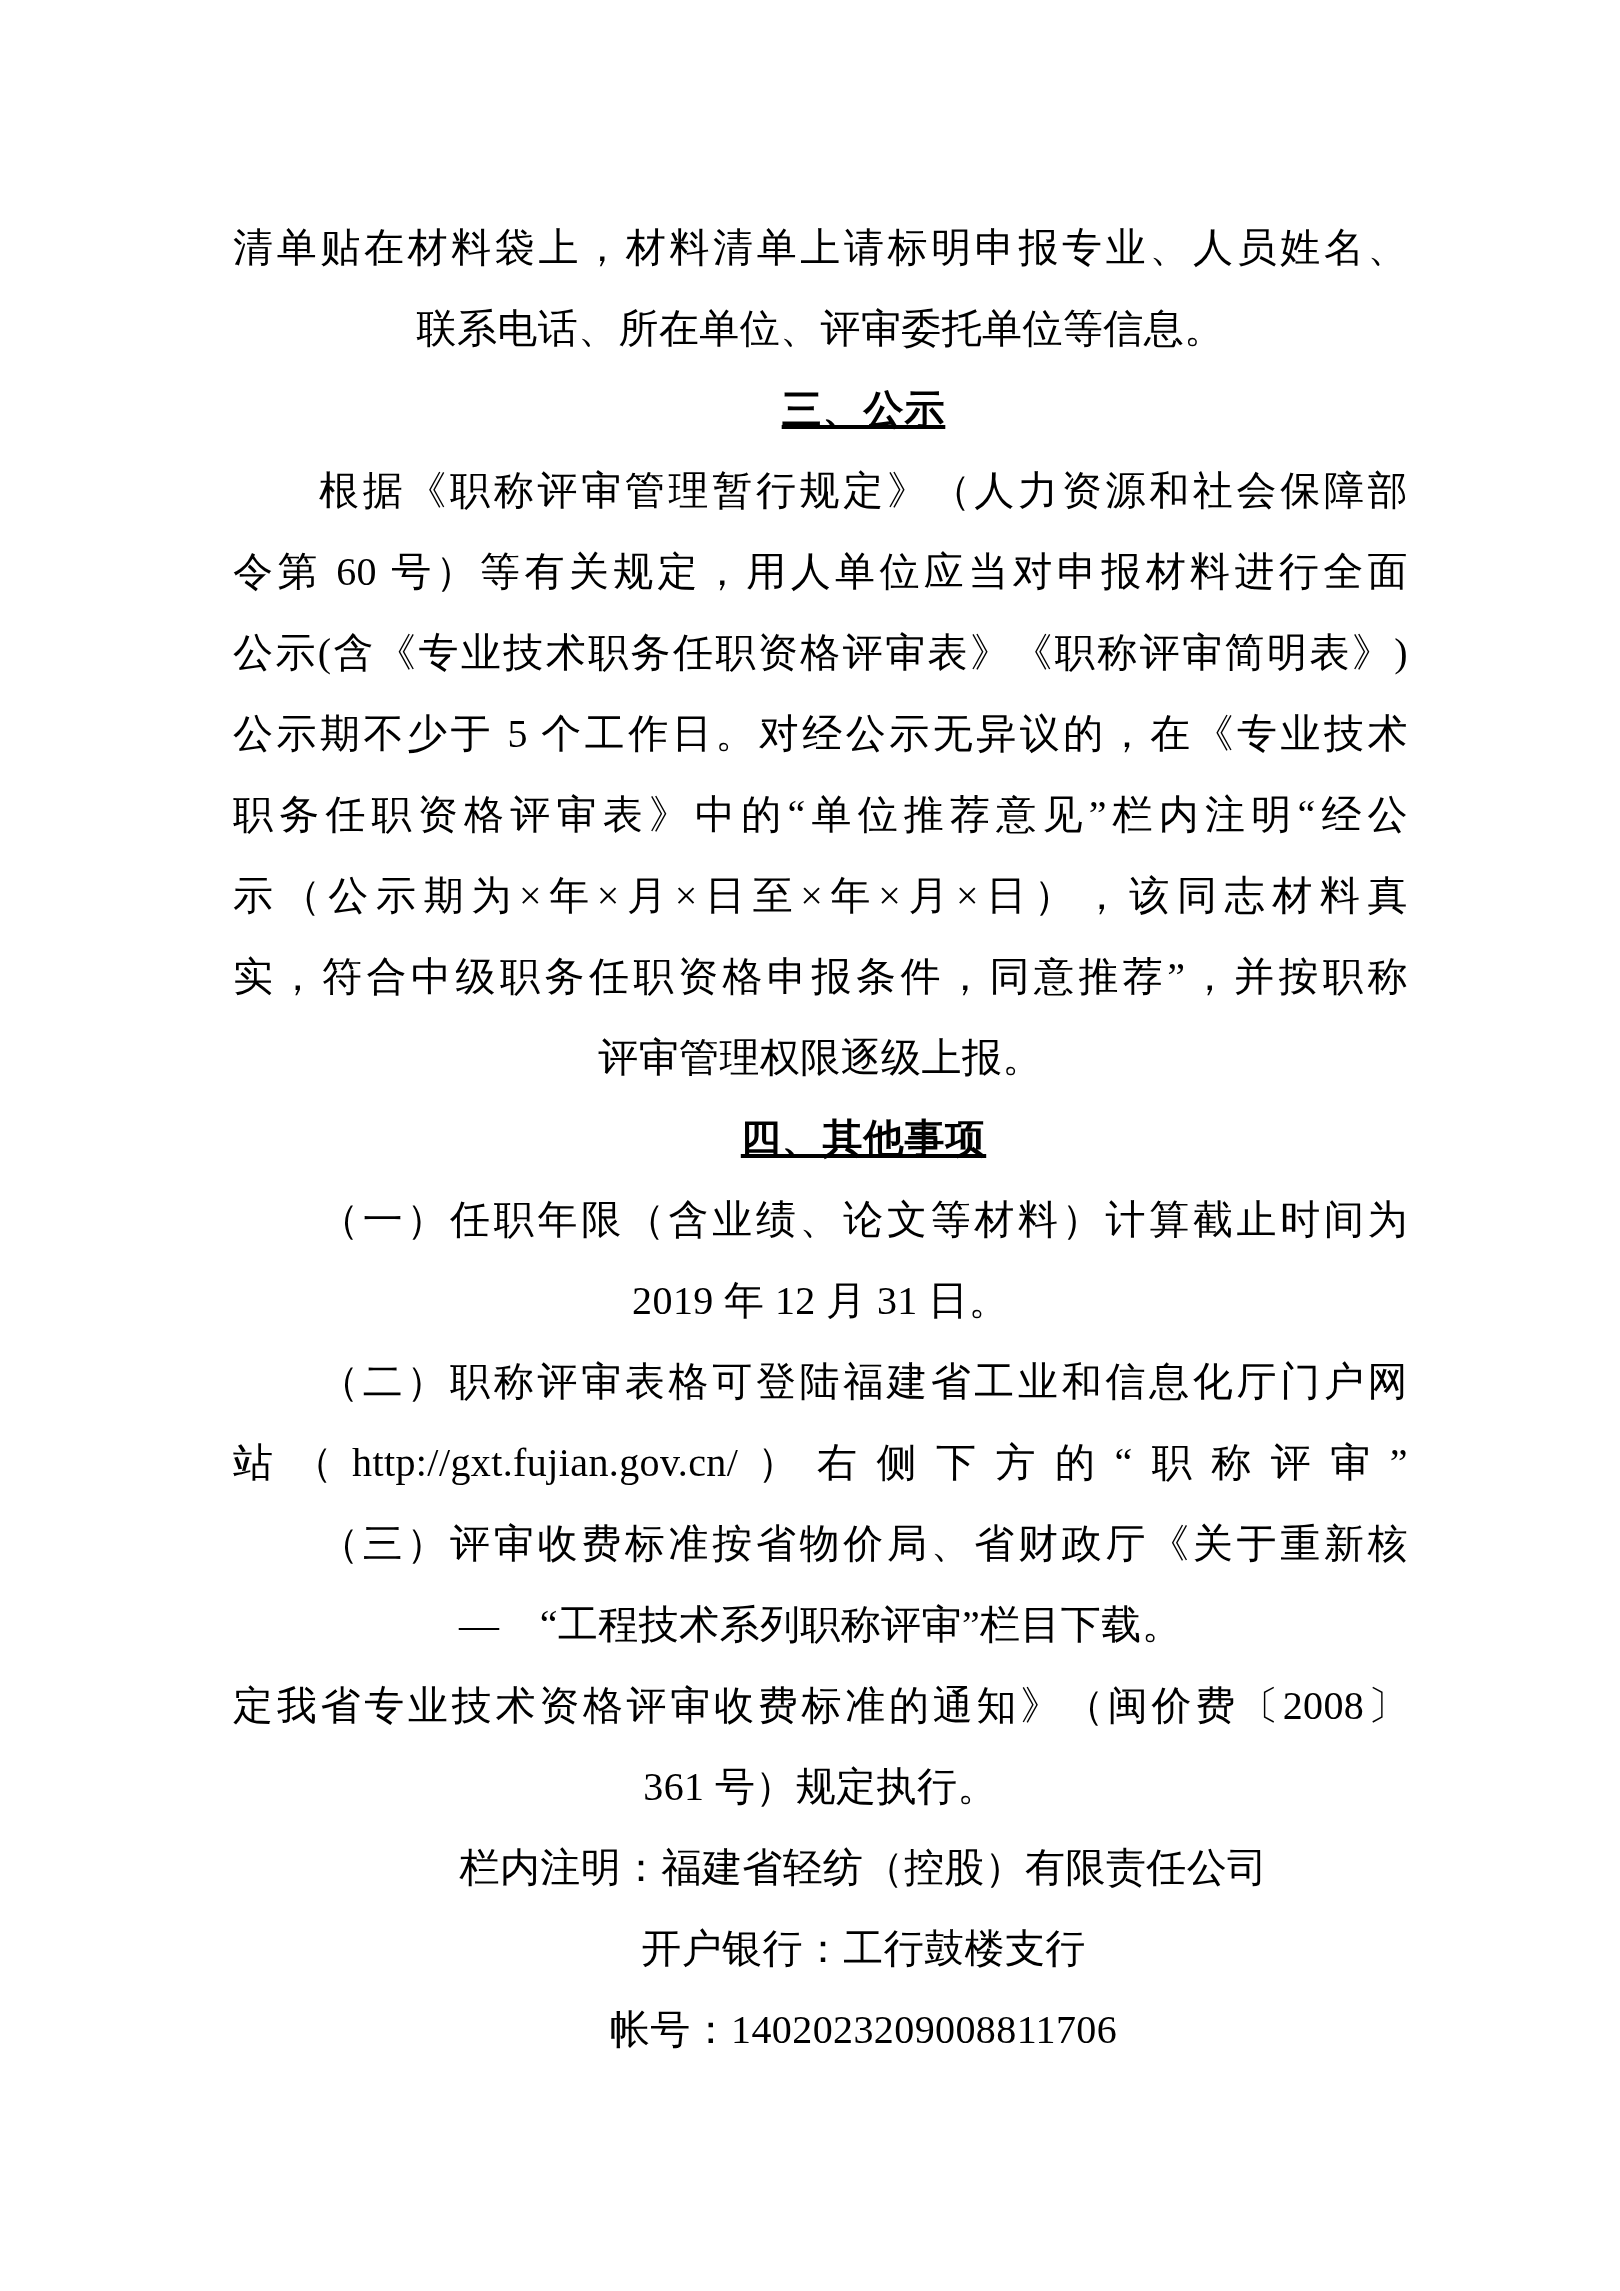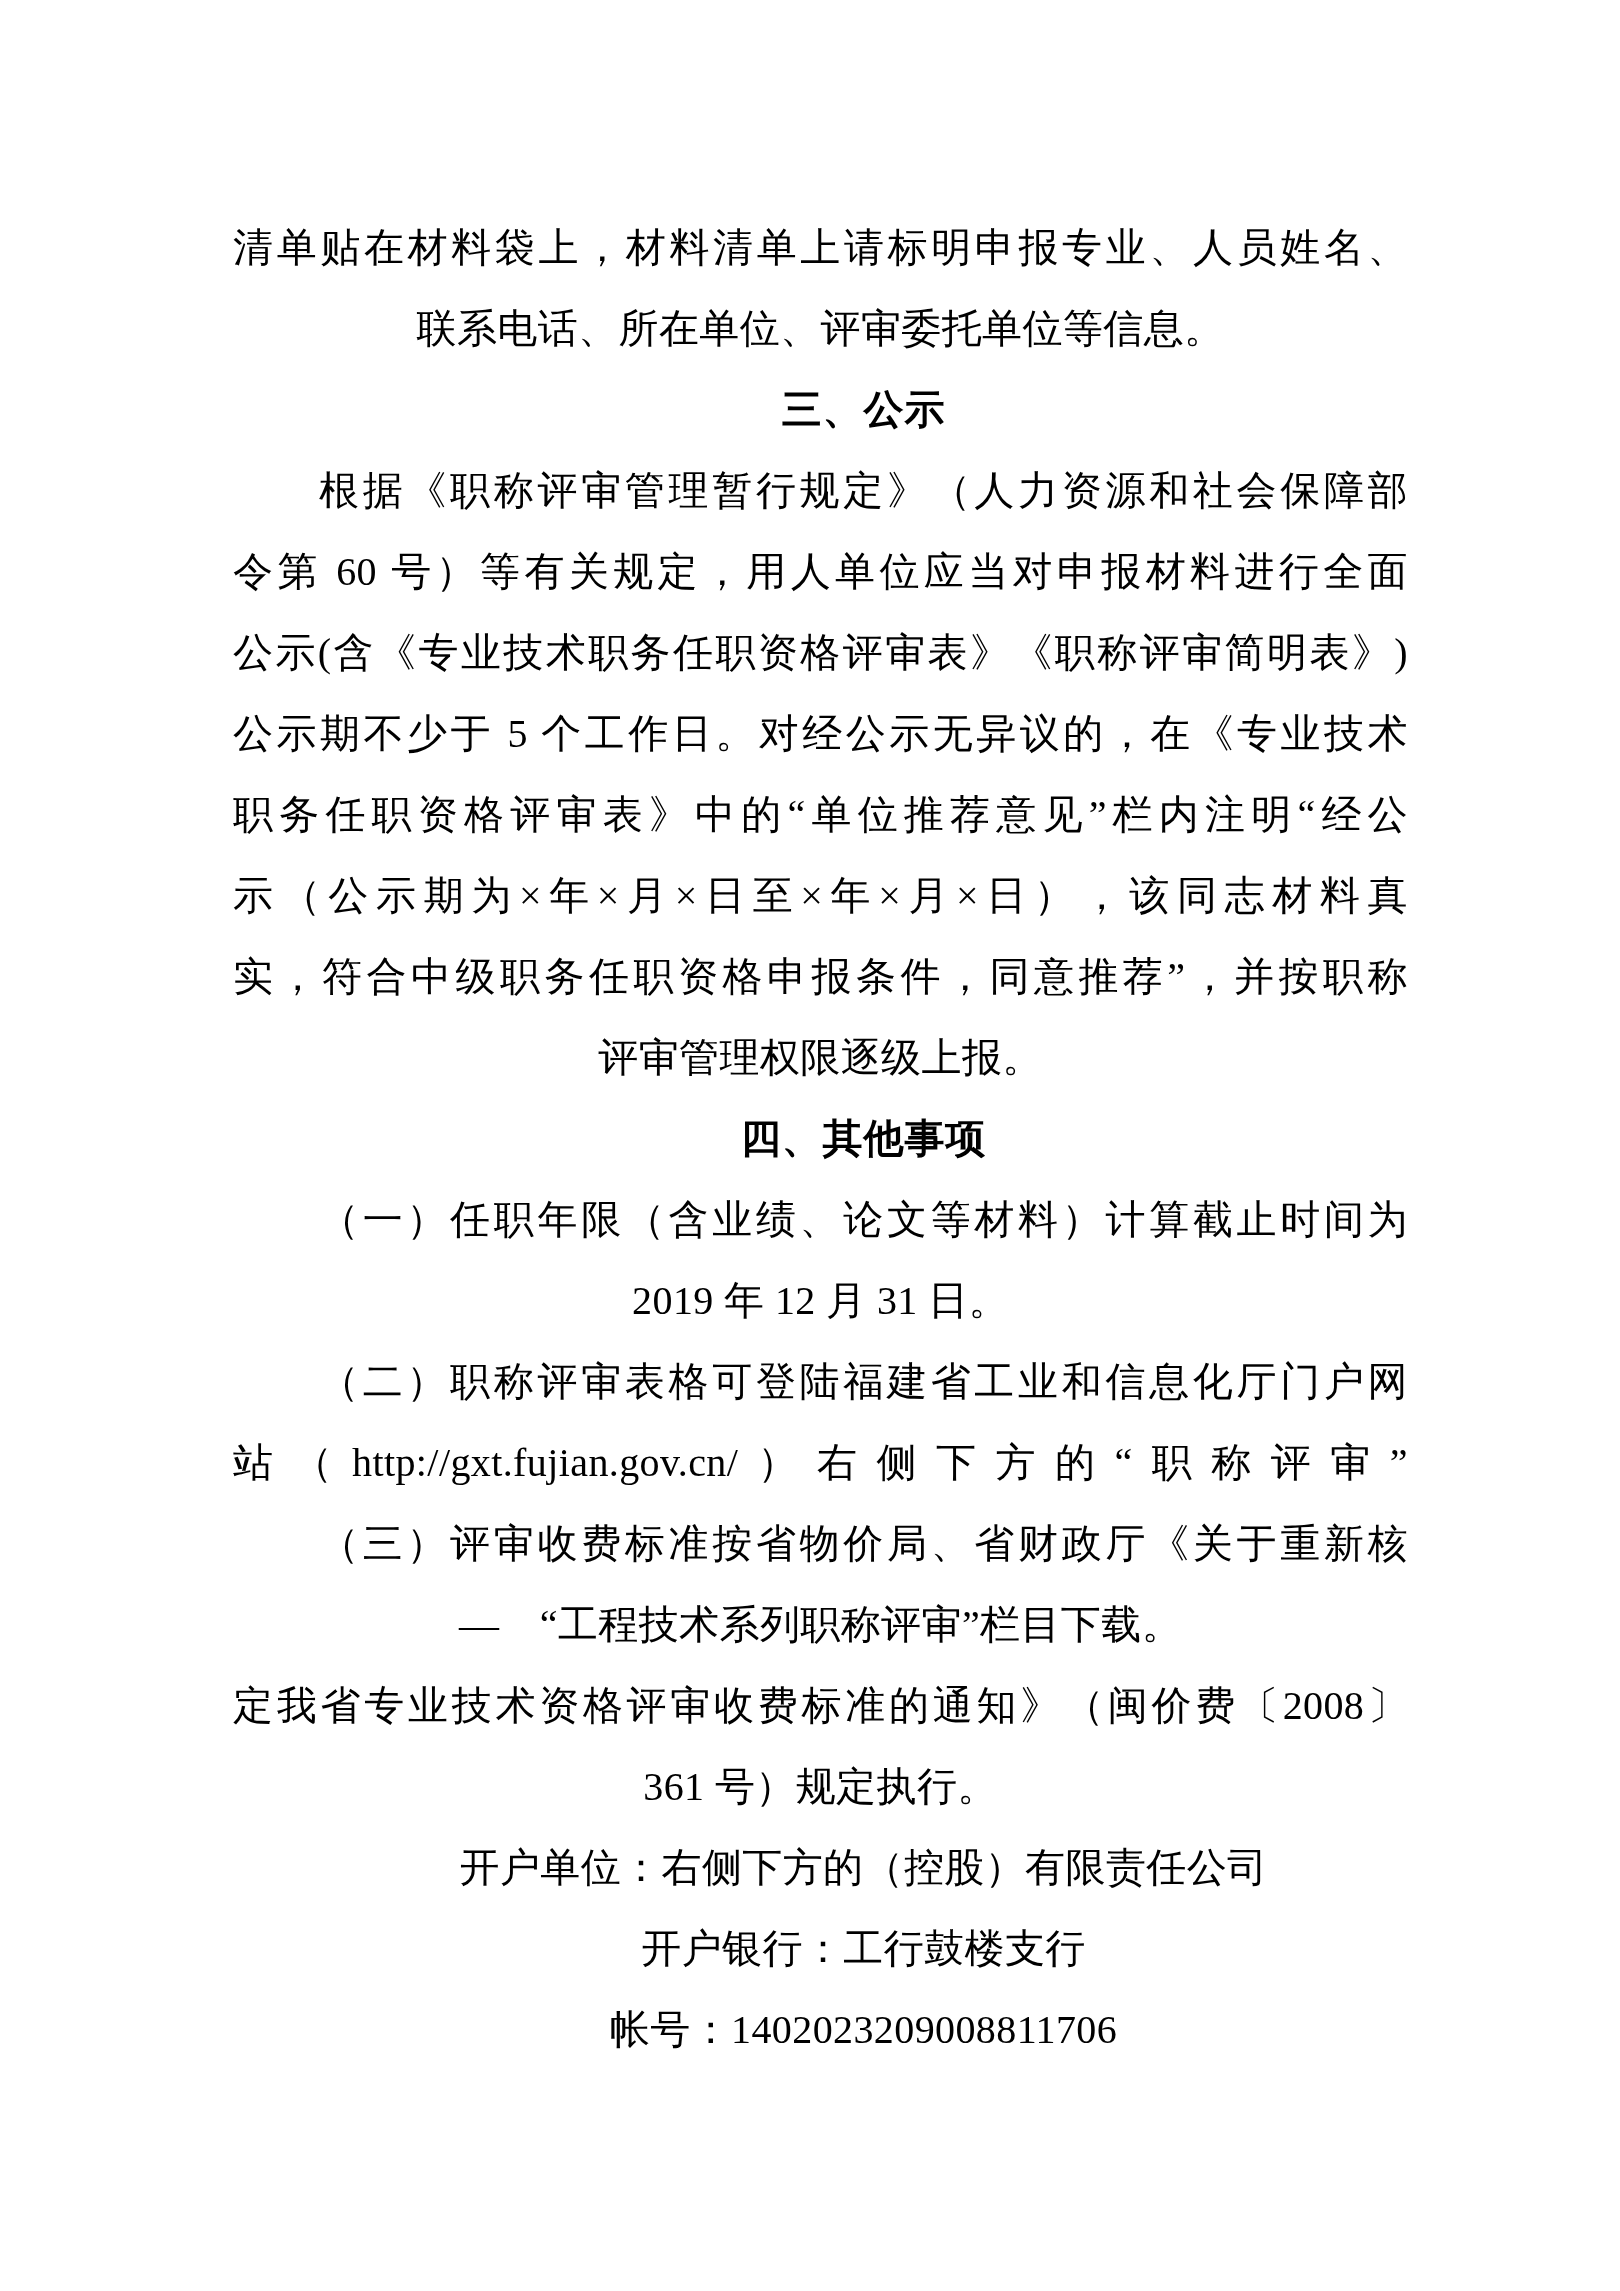--- a/index.html
+++ b/index.html
@@ -34,20 +34,21 @@
   }
   
   .ind {
     text-indent: 86px;
   }
   
   .h {
     font-weight: bold;
     font-family: "Liberation Sans", "DejaVu Sans", sans-serif;
     letter-spacing: 0.9px;
+    text-decoration: underline;
   }
 </style>
 </head>
 <body>
 
 <div class="page">
   <div class="line j">清单贴在材料袋上，材料清单上请标明申报专业、人员姓名、</div>
   <div class="line e">联系电话、所在单位、评审委托单位等信息。</div>
   <div class="line e ind h">三、公示</div>
   <div class="line j ind">根据《职称评审管理暂行规定》（人力资源和社会保障部</div>
@@ -60,17 +61,17 @@
   <div class="line e">评审管理权限逐级上报。</div>
   <div class="line e ind h">四、其他事项</div>
   <div class="line j ind">（一）任职年限（含业绩、论文等材料）计算截止时间为</div>
   <div class="line e">2019 年 12 月 31 日。</div>
   <div class="line j ind">（二）职称评审表格可登陆福建省工业和信息化厅门户网</div>
   <div class="line j">站（http://gxt.fujian.gov.cn/）右侧下方的“职称评审”</div>
   <div class="line j ind">（三）评审收费标准按省物价局、省财政厅《关于重新核</div>
   <div class="line e">—　“工程技术系列职称评审”栏目下载。</div>
   <div class="line j">定我省专业技术资格评审收费标准的通知》（闽价费〔2008〕</div>
   <div class="line e">361 号）规定执行。</div>
-  <div class="line e ind">开户单位：右侧下方的（控股）有限责任公司</div>
+  <div class="line e ind">栏内注明：福建省轻纺（控股）有限责任公司</div>
   <div class="line e ind">开户银行：工行鼓楼支行</div>
   <div class="line e ind">帐号：1402023209008811706</div>
 </div>
 
 
 </body></html>

